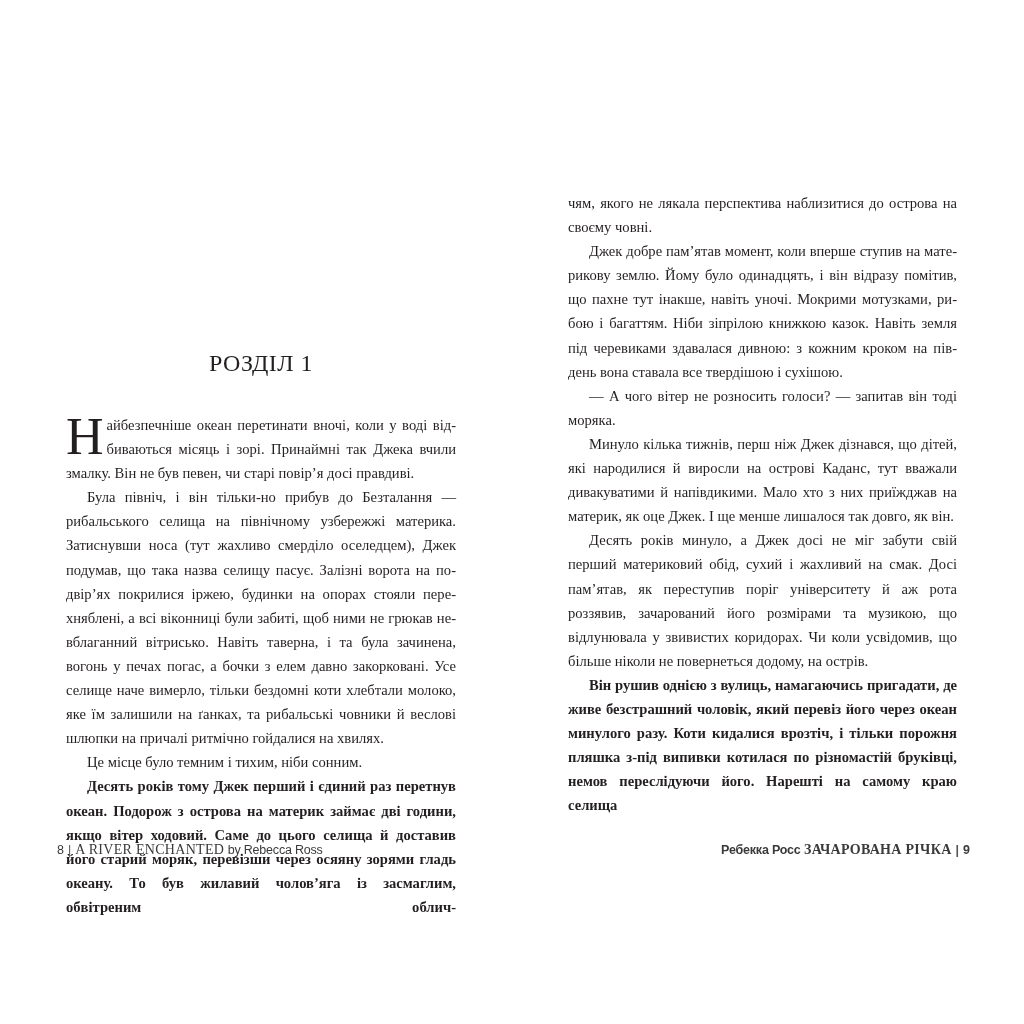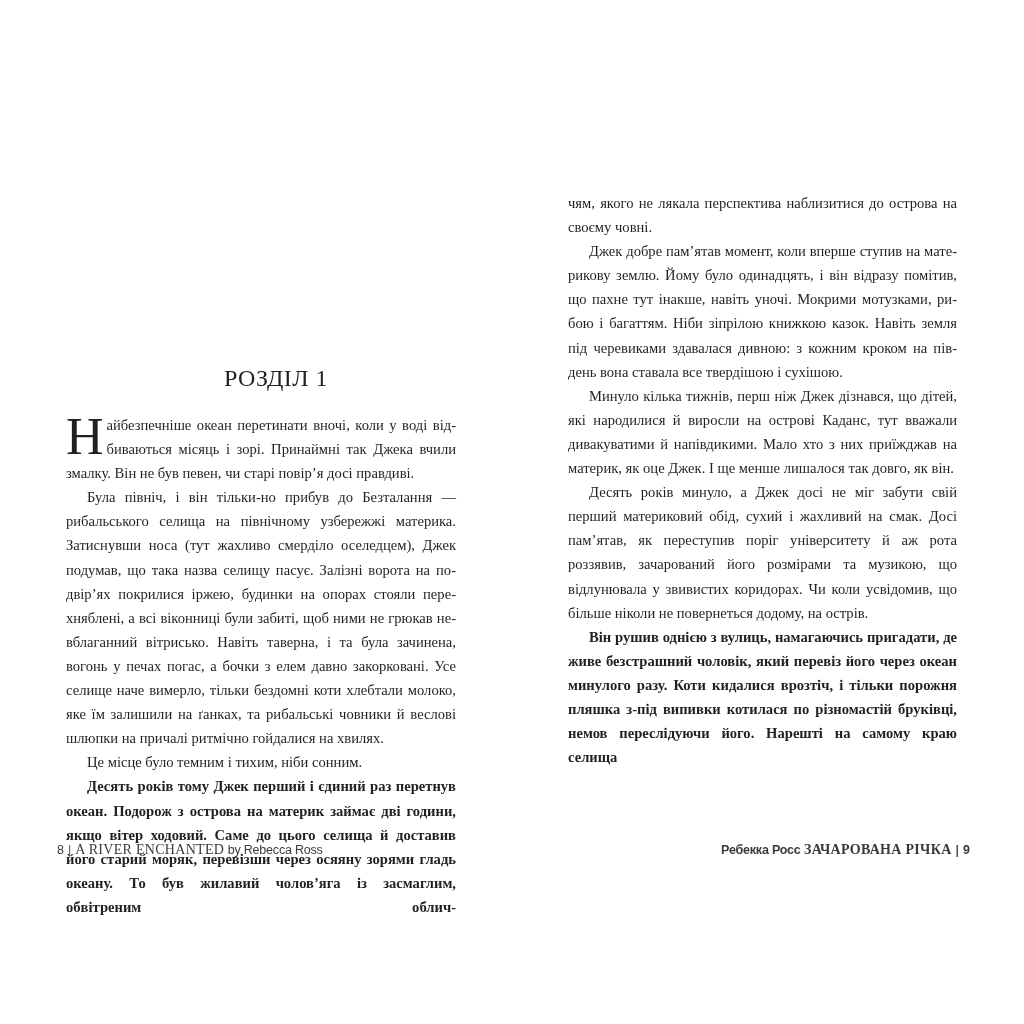--- a/index.html
+++ b/index.html
@@ -3,21 +3,21 @@
   <meta charset="utf-8">
   <style>
     html, body { margin: 0; padding: 0; background: #ffffff; }
     body { width: 1024px; height: 1024px; position: relative; overflow: hidden;
            font-family: "Liberation Serif", "DejaVu Serif", serif; color: #231f20; }
     .page { position: absolute; top: 0; width: 512px; height: 737px; }
     .page.left { left: 0; }
     .page.right { left: 512px; }
     .chapter-title { position: absolute; left: 66px; width: 390px; top: 348px;
                      text-align: center; font-size: 24px; letter-spacing: 0.5px;
-                     font-weight: normal; color: #231f20; line-height: 30px; margin: 15px; }
+                     font-weight: normal; color: #231f20; line-height: 30px; margin: 0; }
     .text-block { position: absolute; font-size: 14.6px; line-height: 24.1px;
                   text-align: justify; hyphens: manual; }
     .left .text-block { left: 66px; width: 390px; top: 413px; }
     .right .text-block { left: 56px; width: 389px; top: 191px; }
     .text-block p { margin: 0; text-indent: 21px; }
     .text-block p.no-indent { text-indent: 0; }
     .text-block p.last-line-justify { text-align-last: justify; font-weight: bold; }
     .dropcap { float: left; font-size: 52px; line-height: 42px; height: 42px;
                margin: 3px 3px 0 0; padding: 0; font-family: "Liberation Serif", serif; }
     .footer { position: absolute; top: 841px; font-family: "Liberation Sans", sans-serif;
@@ -43,20 +43,21 @@
   <div class="footer">
     <span>8</span><span class="sep">|</span><span class="book-title">A RIVER ENCHANTED</span>
     <span class="author">by Rebecca Ross</span>
   </div>
 </div>
 
 <div class="page right">
   <div class="text-block">
     <p class="no-indent">чям, якого не лякала перспектива наблизитися до острова на своєму човні.</p>
     <p>Джек добре пам’ятав момент, коли вперше ступив на мате­рикову землю. Йому було одинадцять, і він відразу помітив, що пахне тут інакше, навіть уночі. Мокрими мотузками, ри­бою і багаттям. Ніби зіпрілою книжкою казок. Навіть земля під черевиками здавалася дивною: з кожним кроком на пів­день вона ставала все твердішою і сухішою.</p>
+    <p>— А чого вітер не розносить голоси? — запитав він тоді моряка.</p>
     <p>Минуло кілька тижнів, перш ніж Джек дізнався, що дітей, які народилися й виросли на острові Каданс, тут вважали дивакуватими й напівдикими. Мало хто з них приїжджав на материк, як оце Джек. І ще менше лишалося так довго, як він.</p>
     <p>Десять років минуло, а Джек досі не міг забути свій перший материковий обід, сухий і жахливий на смак. Досі пам’ятав, як переступив поріг університету й аж рота роззявив, зача­рований його розмірами та музикою, що відлунювала у зви­вистих коридорах. Чи коли усвідомив, що більше ніколи не повернеться додому, на острів.</p>
     <p class="last-line-justify">Він рушив однією з вулиць, намагаючись пригадати, де живе безстрашний чоловік, який перевіз його через океан минулого разу. Коти кидалися врозтіч, і тільки порожня пляшка з-під випивки котилася по різномастій бруківці, немов переслідуючи його. Нарешті на самому краю селища</p>
   </div>
   <div class="footer">
     <span class="author">Ребекка Росс</span>
     <span class="book-title">ЗАЧАРОВАНА РІЧКА</span><span class="sep">|</span><span>9</span>
   </div>
 </div>
 

